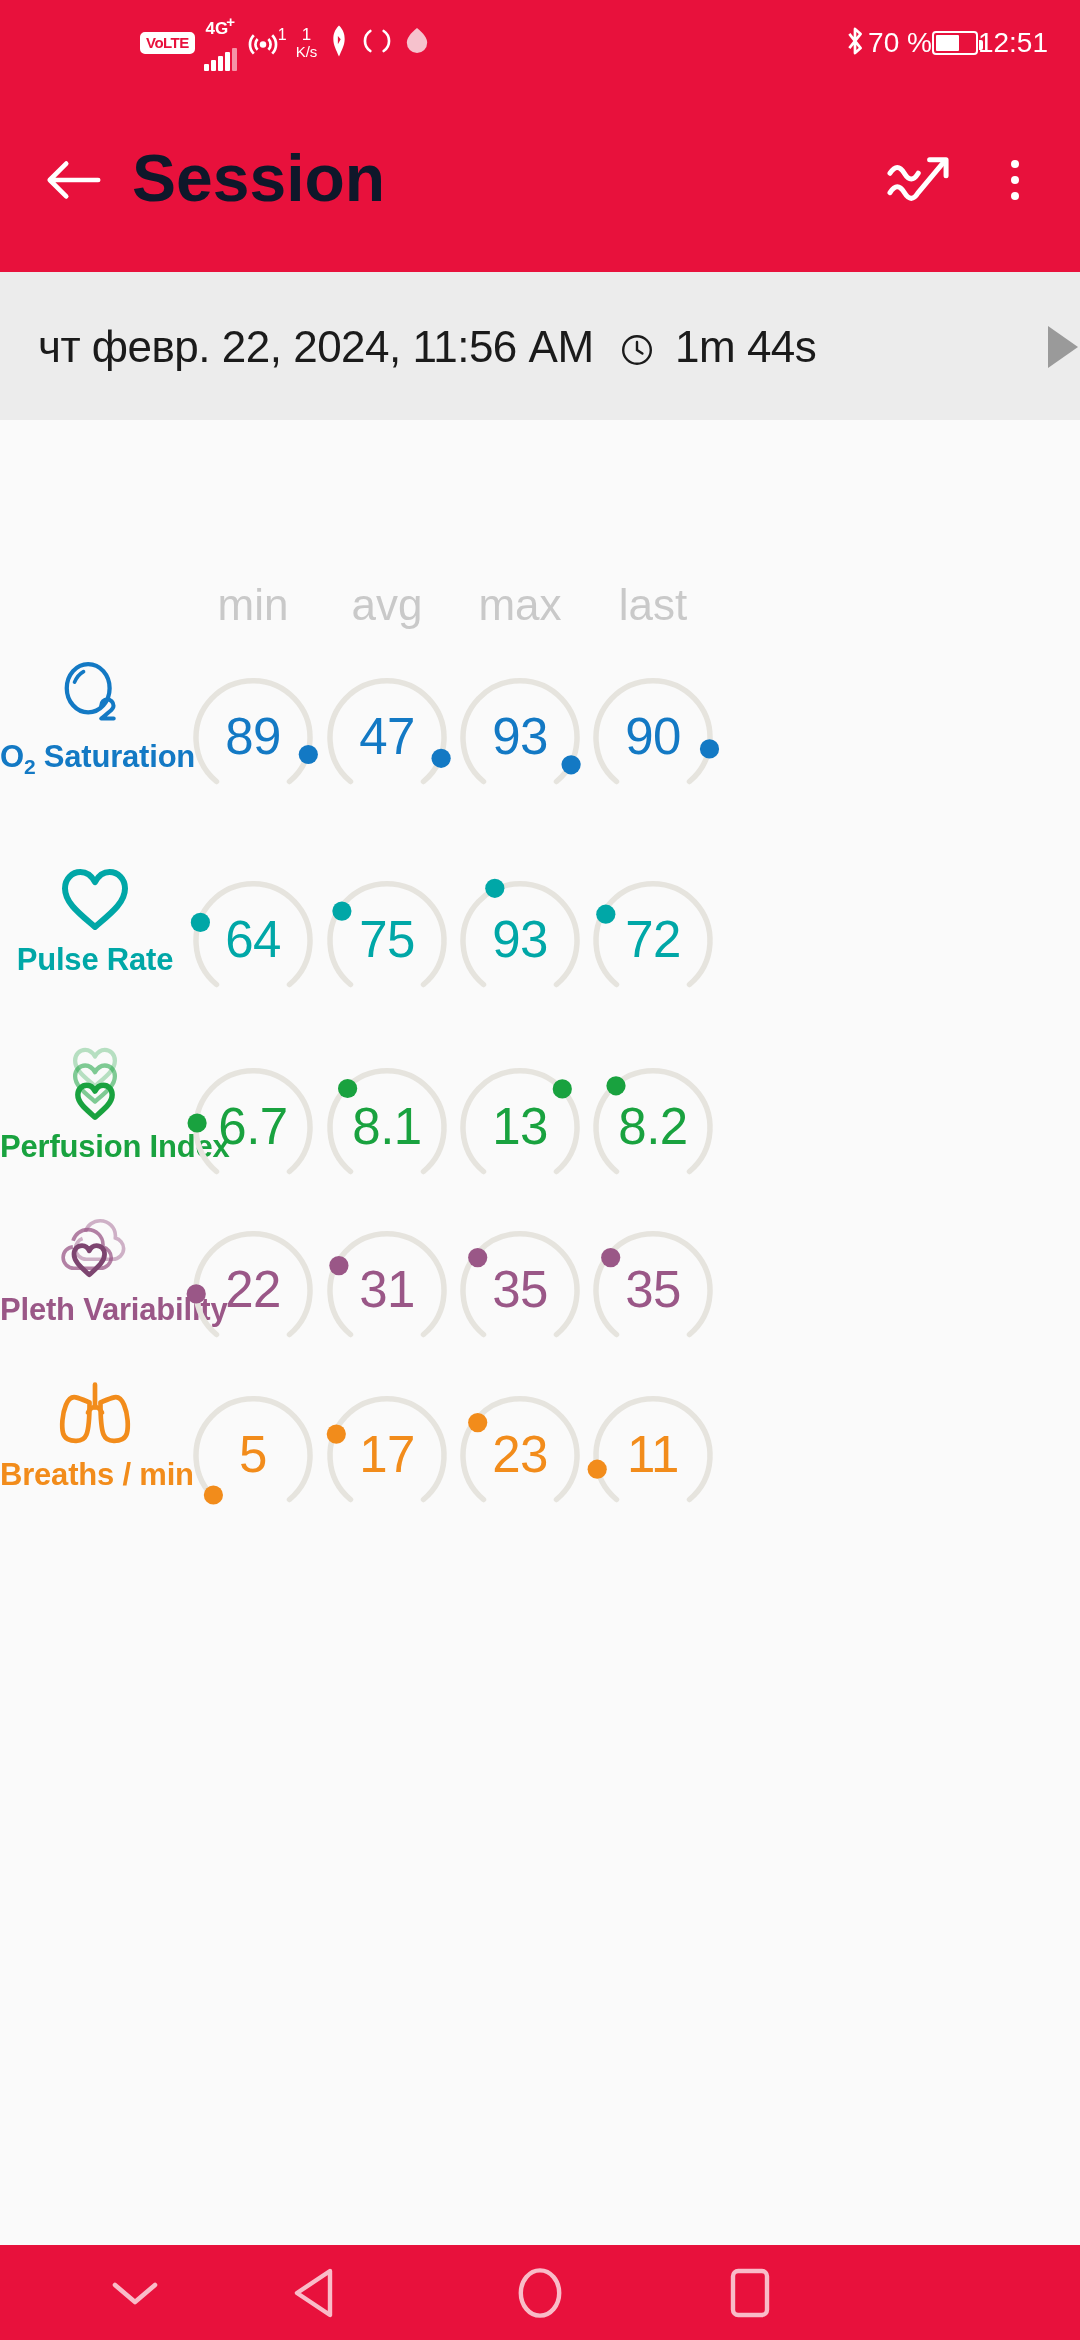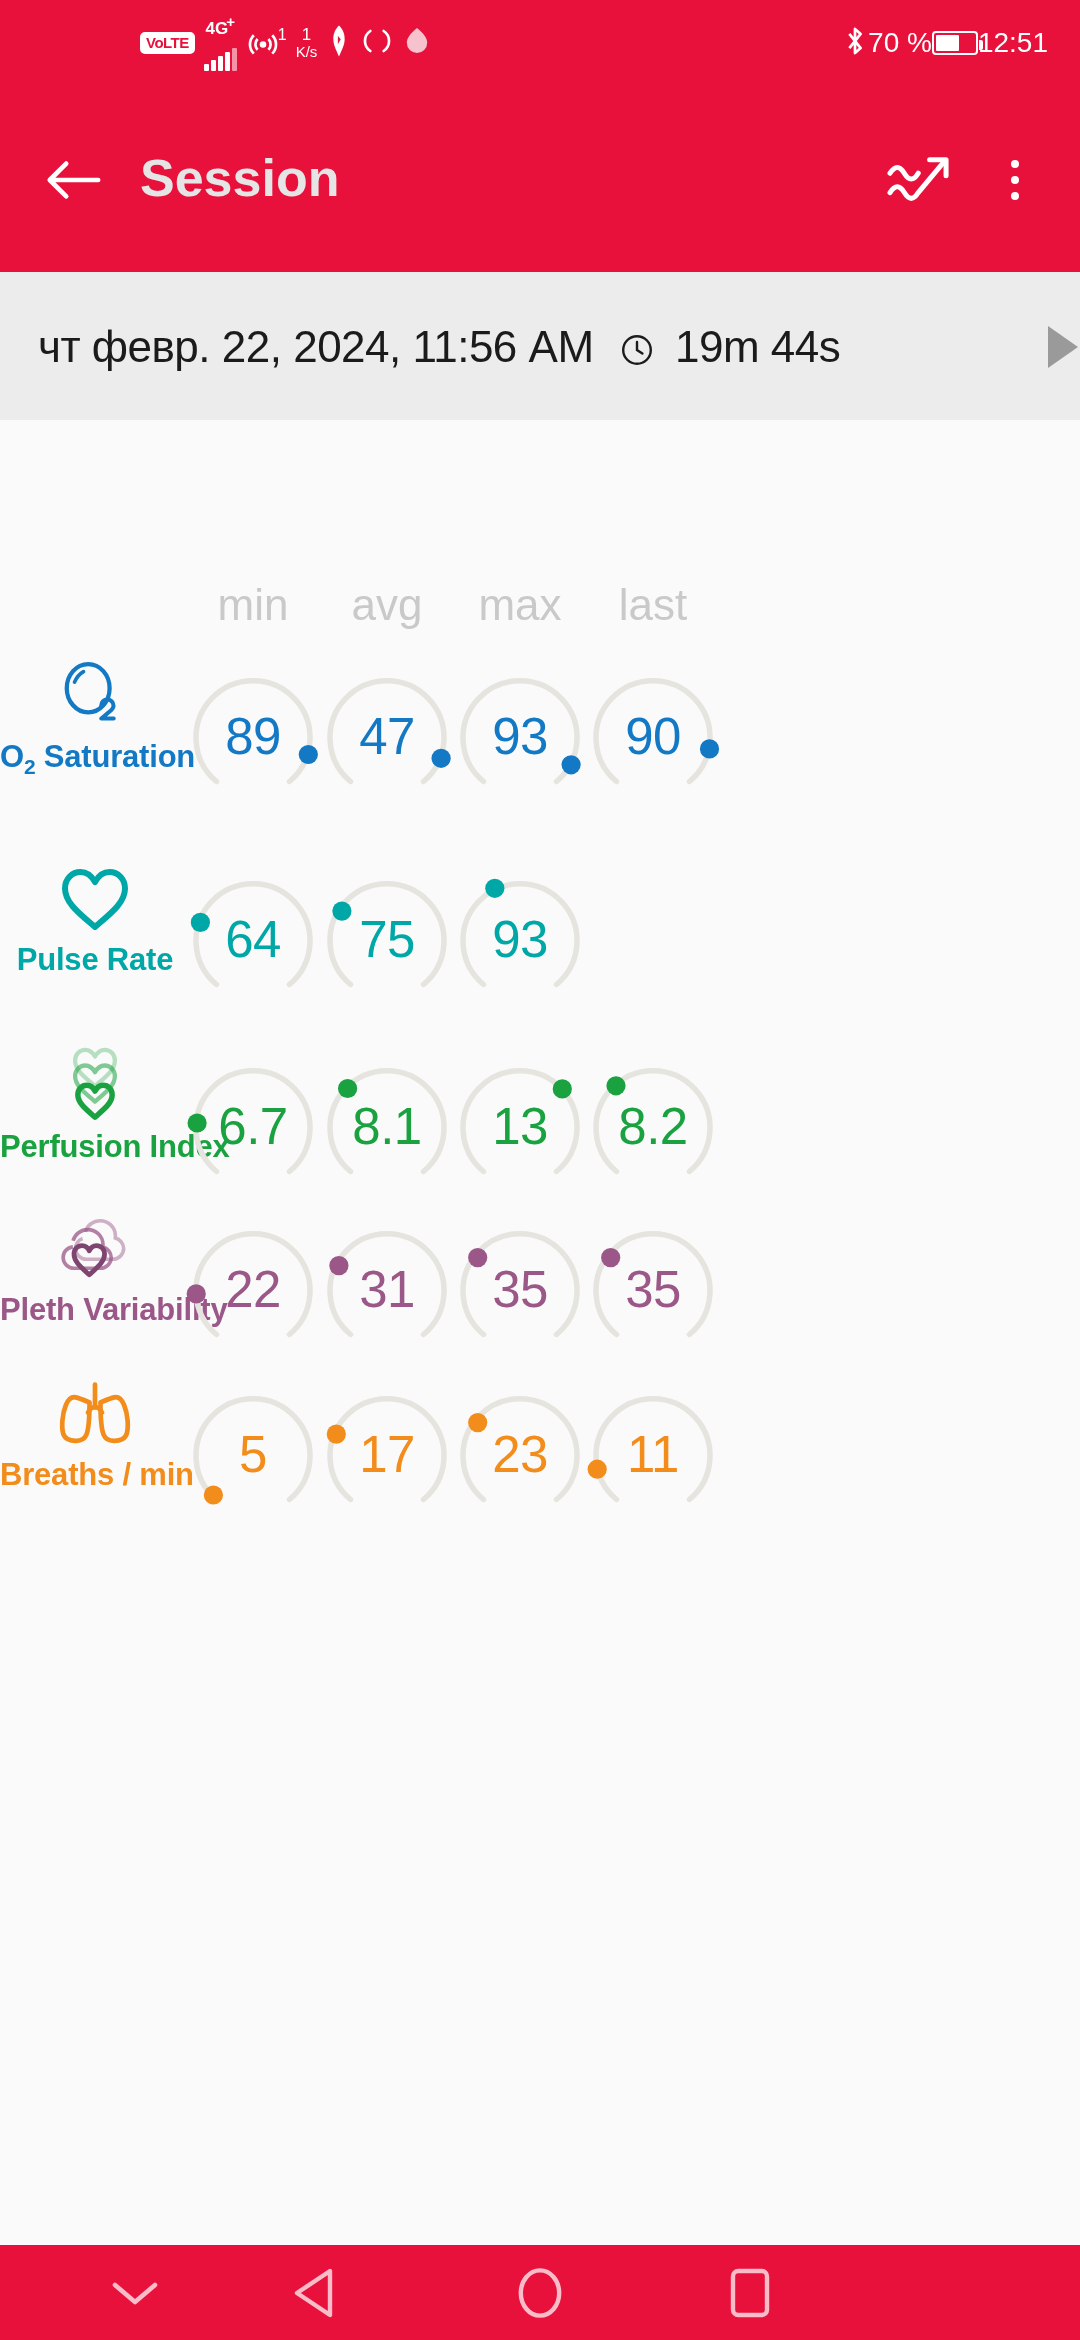--- a/index.html
+++ b/index.html
@@ -57,23 +57,23 @@
   
   #app-bar{
     position:absolute; left:0; top:85px; width:1080px; height:187px;
     background:#E8113C; color:#fff;
   }
   #back-button{
     position:absolute; left:33px; top:62px; width:80px; height:66px;
     display:flex; align-items:center; justify-content:center;
   }
   #app-title{
-    position:absolute; left:140px; top:58px;
-    font-size:52px; font-weight:bold; letter-spacing:0px; line-height:70px;
-    color:#e5e5e5; white-space:nowrap;
+    position:absolute; left:132px; top:58px;
+    font-size:66px; font-weight:bold; letter-spacing:0px; line-height:70px;
+    color:#0f172a; white-space:nowrap;
   }
   #trend-button{
     position:absolute; right:122px; top:62px; width:78px; height:66px;
     display:flex; align-items:center; justify-content:center;
   }
   #overflow-button{
     position:absolute; right:36px; top:62px; width:58px; height:66px;
     display:flex; flex-direction:column; align-items:center; justify-content:center; gap:8px;
   }
   #overflow-button i{ display:block; width:8px; height:8px; border-radius:50%; background:#fff;}
@@ -235,21 +235,21 @@
 
 <div id="date-bar">
   <div id="date-text">
     <span>чт февр. 22, 2024, 11:56 AM</span>
     <span style="margin-left:14px;">
       <svg width="36" height="36" viewBox="0 0 24 24" fill="none" stroke="#1b1b1b" stroke-width="1.6" style="vertical-align:-6px">
         <circle cx="12" cy="12" r="9.2"></circle>
           <path d="M12 6.6V12l3.6 2.4" stroke-linecap="round"></path>
       </svg>
     </span>
-    <span id="session-duration">19m 44s</span>
+    <span id="session-duration">1m 44s</span>
   </div>
   <div id="date-chevron">
     <svg width="40" height="46" viewBox="0 0 20 23">
       <path d="M2 1 L17 11.5 L2 22 Z" fill="#9A9A9A"></path>
     </svg>
   </div>
 </div>
 
 <div id="content">
   <div id="column-headers">
@@ -324,20 +324,27 @@
         <circle cx="21.9" cy="38.1" r="9.6" fill="#00A7A7"></circle>
       </svg>
       <div class="gauge-value" style="color:#00A7A7">75</div>
     </div>
     <div class="gauge" style="left:453px">
       <svg width="134" height="134" viewBox="0 0 134 134">
         <path d="M 30.5 111.5 A 57 57 0 1 1 103.5 111.5" fill="none" stroke="#E6E4DE" stroke-width="5.5" stroke-linecap="round"></path>
         <circle cx="41.8" cy="15.3" r="9.6" fill="#00A7A7"></circle>
       </svg>
       <div class="gauge-value" style="color:#00A7A7">93</div>
+    </div>
+    <div class="gauge" style="left:586px">
+      <svg width="134" height="134" viewBox="0 0 134 134">
+        <path d="M 30.5 111.5 A 57 57 0 1 1 103.5 111.5" fill="none" stroke="#E6E4DE" stroke-width="5.5" stroke-linecap="round"></path>
+        <circle cx="19.8" cy="41.2" r="9.6" fill="#00A7A7"></circle>
+      </svg>
+      <div class="gauge-value" style="color:#00A7A7">72</div>
     </div>
   </div>
 
   <div class="metric-row" style="top:612px">
     <div class="metric-label-wrap">
       <div class="metric-icon">
         <svg width="78" height="76" viewBox="0 0 40 38" fill="none" stroke="#19A23F" stroke-width="2.2">
           <path d="M20 14.5C14.6 9.8 9.2 6.1 9.2 1.9" opacity="0"></path>
           <path d="M20 16.2C15.2 12 9.6 8.3 9.6 3.5c0-3.1 2.3-5.2 4.9-5.2 1.9 0 3.6 1.2 4.7 3.2 1.1-2 2.8-3.2 4.7-3.2 2.6 0 4.9 2.1 4.9 5.2 0 4.8-5.6 8.5-10.4 12.7z" opacity="0"></path>
           <path d="M20 19.5C14.9 15.1 9.8 11.4 9.8 6.5c0-3.3 2.4-5.5 5.2-5.5 2 0 3.8 1.3 5 3.4 1.2-2.1 3-3.4 5-3.4 2.8 0 5.2 2.2 5.2 5.5 0 4.9-5.1 8.6-10.2 13z" stroke-linejoin="round" opacity="0.30"></path>

